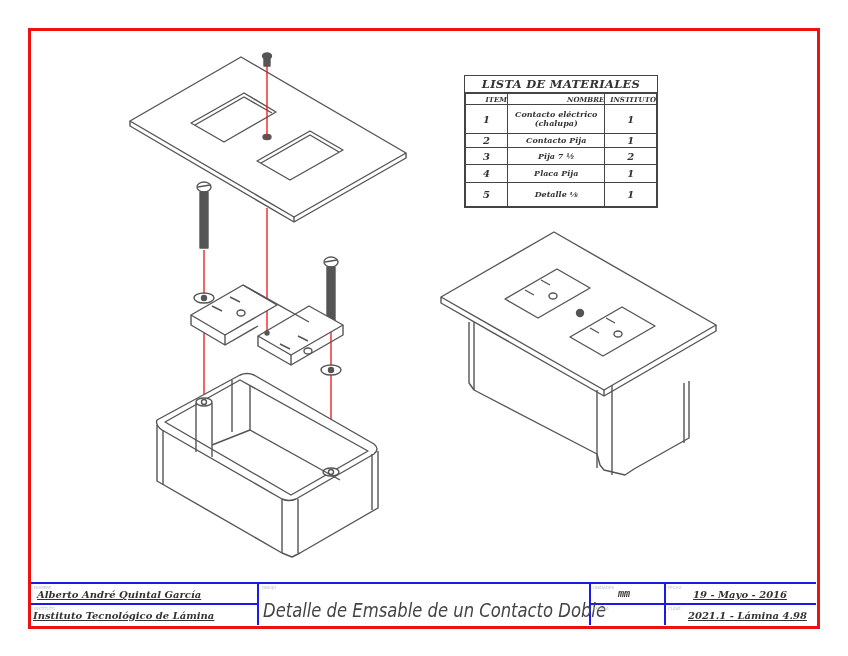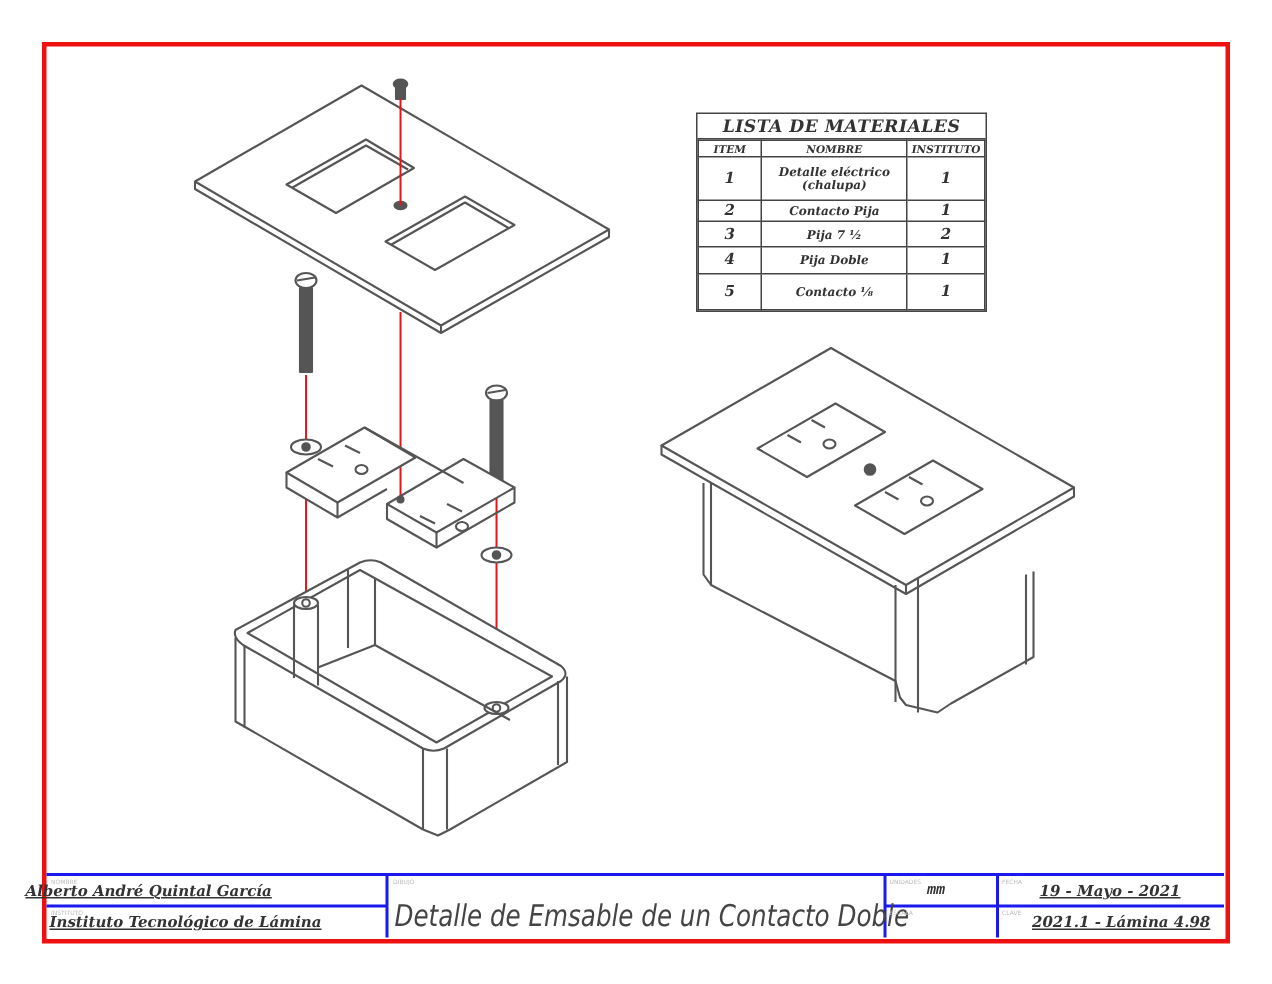--- a/index.html
+++ b/index.html
@@ -4,21 +4,21 @@
 <style>
   html, body { margin:0; padding:0; background:#ffffff; }
   body { width:848px; height:656px; position:relative; overflow:hidden; font-family:"DejaVu Serif", serif; }
   #sheet { position:absolute; left:0; top:0; width:848px; height:564px;border-radius:28px; }
   .frame { position:absolute; left:28px; top:28px; width:786px; height:595px; border:3px solid #ee1111; box-sizing:content-box; }
   svg.art { position:absolute; left:0; top:0; }
   .bom { position:absolute; left:464px; top:75px; width:192px; border:1.5px solid #444; font-family:"DejaVu Serif", serif; font-style:italic; font-weight:bold; color:#333; background:#fff; }
   .bom table { width:100%; border-collapse:collapse; }
   .bom td, .bom th { border:1px solid #444; text-align:center; padding:0; }
   .bom .cap { font-size:11.5px; letter-spacing:0.3px; height:16px; border-bottom:1.5px solid #444; text-align:center; line-height:16px; }
-  .bom th { font-size:7px; height:10px; }
+  .bom th { font-size:7px; height:10px;text-align:right; }
   .bom td { font-size:8px; line-height:9px; }
   .bom td.num { font-size:10px; }
   .tb-line { position:absolute; background:#1a1aee; }
   .tb-text { position:absolute; font-family:"DejaVu Serif", serif; font-style:italic; font-weight:bold; color:#333; font-size:10px; white-space:nowrap; }
   .tb-small { position:absolute; font-family:"DejaVu Sans", sans-serif; font-size:4px; color:#bbbbbb; }
   .tb-title { position:absolute; font-family:"DejaVu Sans", sans-serif; font-style:italic; color:#444; font-size:20px; white-space:nowrap; transform:scaleX(0.82); transform-origin:left center; }
   .underline { text-decoration:underline; }
 </style>
 </head>
 <body>
@@ -138,66 +138,66 @@
     <div class="cap">LISTA DE MATERIALES</div>
     <table>
       <tbody>
           <tr>
         <th style="width:22%">ITEM</th>
         <th style="width:51%">NOMBRE</th>
         <th style="width:27%">INSTITUTO</th>
       </tr>
       <tr style="height:29px">
         <td class="num">1</td>
-        <td>Detalle eléctrico (chalupa)</td>
+        <td>Contacto eléctrico (chalupa)</td>
         <td class="num">1</td>
       </tr>
       <tr style="height:14px">
         <td class="num">2</td>
         <td>Contacto Pija</td>
         <td class="num">1</td>
       </tr>
       <tr style="height:17px">
         <td class="num">3</td>
         <td>Pija 7 ½</td>
         <td class="num">2</td>
       </tr>
       <tr style="height:18px">
         <td class="num">4</td>
-        <td>Pija Doble</td>
+        <td>Placa Pija</td>
         <td class="num">1</td>
       </tr>
       <tr style="height:24px">
         <td class="num">5</td>
-        <td>Contacto ⅛</td>
+        <td>Detalle ⅛</td>
         <td class="num">1</td>
       </tr>
     </tbody>
       </table>
   </div>
 
   <div>
     <div class="tb-line" style="left:31px; top:582px; width:785px; height:2px;"></div>
     <div class="tb-line" style="left:31px; top:603px; width:227px; height:2px;"></div>
     <div class="tb-line" style="left:590px; top:603px; width:226px; height:2px;"></div>
     <div class="tb-line" style="left:257px; top:583px; width:2px; height:42px;"></div>
     <div class="tb-line" style="left:589px; top:583px; width:2px; height:42px;"></div>
     <div class="tb-line" style="left:664px; top:583px; width:2px; height:42px;"></div>
 
     <div class="tb-small" style="left:34px; top:585px;">NOMBRE</div>
-    <div class="tb-text underline" style="left:17px; top:589px;text-align:right;">Alberto André Quintal García</div>
+    <div class="tb-text underline" style="left:37px; top:589px;text-align:right;">Alberto André Quintal García</div>
     <div class="tb-small" style="left:34px; top:606px;">INSTITUTO</div>
     <div class="tb-text underline" style="left:33px; top:610px;">Instituto Tecnológico de Lámina</div>
 
     <div class="tb-small" style="left:262px; top:585px;">DIBUJO</div>
     <div class="tb-title" style="left:263px; top:598px;">Detalle de Emsable de un Contacto Doble</div>
 
     <div class="tb-small" style="left:593px; top:585px;">UNIDADES</div>
     <div class="tb-text" style="left:618px; top:589px;font-family:Liberation Mono, monospace;">mm</div>
     <div class="tb-small" style="left:593px; top:606px;">ESCALA</div>
     <div class="tb-text" style="left:620px; top:610px;margin-top:48px;">1:2</div>
 
     <div class="tb-small" style="left:668px; top:585px;">FECHA</div>
-    <div class="tb-text underline" style="left:693px; top:589px;">19 - Mayo - 2021</div>
+    <div class="tb-text underline" style="left:693px; top:589px;">19 - Mayo - 2016</div>
     <div class="tb-small" style="left:668px; top:606px;">CLAVE</div>
     <div class="tb-text underline" style="left:688px; top:610px;">2021.1 - Lámina 4.98</div>
   </div>
 </div>
 
 </body></html>

